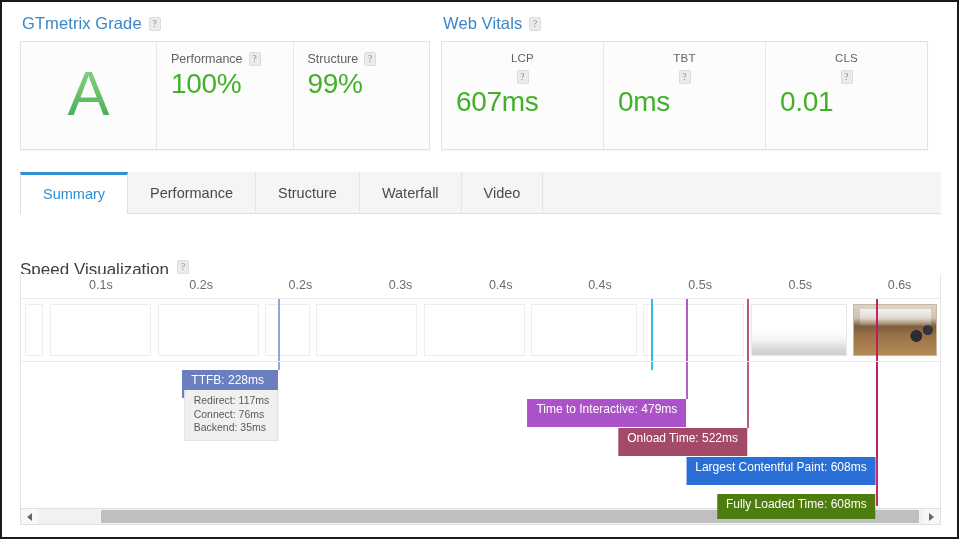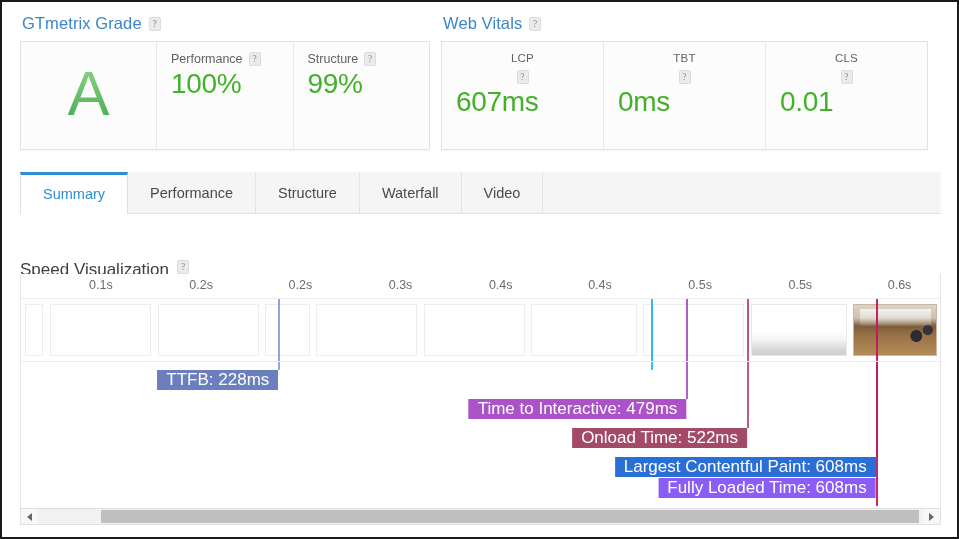--- a/index.html
+++ b/index.html
@@ -239,26 +239,26 @@
   .film-line {
     position: absolute;
     top: 0;
     width: 2px;
     height: 62px;
     opacity: .95;
     z-index: 3;
   }
   .evt {
     position: absolute;
-    height: 20px;
+    height: 28px;
     line-height: 20px;
     padding: 0 9px;
     box-sizing: border-box;
     color: #ffffff;
-    font-size: 17px;
+    font-size: 12px;
     white-space: nowrap;
     transform: translateX(-100%);
     z-index: 4;
   }
   .ttfb-box {
     position: absolute;
     z-index: 4;
     background: #f0f0f0;
     border: 1px solid #e2e2e2;
     border-top: none;
@@ -424,29 +424,34 @@
         <div class="frame frame-photo" style="left: 90.5%; width: 9.2%;"></div>
         <div class="film-line" style="left: 28%; background: rgb(143, 159, 212);"></div>
         <div class="film-line" style="left: 68.5%; background: rgb(41, 182, 232);"></div>
         <div class="film-line" style="left: 72.4%; background: rgb(171, 82, 201);"></div>
         <div class="film-line" style="left: 79%; background: rgb(181, 80, 111);"></div>
         <div class="film-line" style="left: 93%; background: rgb(194, 24, 91);"></div>
       </div>
     <div class="labels" id="labels">
         <div class="marker-line" style="left: 28%; height: 8px; background: rgb(143, 159, 212);"></div>
         <div class="evt" style="left: 28%; top: 8px; background: rgb(107, 127, 191); min-width: 96px;">TTFB: 228ms</div>
+        <div class="ttfb-box" style="left: 28%; top: 28px; transform: translateX(-100%);">
+          <div class="ttfb-sub">Redirect: 117ms</div>
+          <div class="ttfb-sub">Connect: 76ms</div>
+          <div class="ttfb-sub">Backend: 35ms</div>
+        </div>
         <div class="marker-line" style="left: 68.5%; height: 8px; background: rgb(41, 182, 232);"></div>
         <div class="marker-line" style="left: 72.4%; height: 37px; background: rgb(171, 82, 201);"></div>
         <div class="evt" style="left: 72.4%; top: 37px; background: rgb(171, 82, 201);">Time to Interactive: 479ms</div>
         <div class="marker-line" style="left: 79%; height: 66px; background: rgb(181, 80, 111);"></div>
         <div class="evt" style="left: 79%; top: 66px; background: rgb(163, 74, 104);">Onload Time: 522ms</div>
         <div class="marker-line" style="left: 93%; height: 95px; background: rgb(42, 111, 214);"></div>
         <div class="evt" style="left: 93%; top: 95px; background: rgb(42, 111, 214);">Largest Contentful Paint: 608ms</div>
         <div class="marker-line" style="left: 93%; height: 144px; background: rgb(194, 24, 91);"></div>
-        <div class="evt" style="left: 93%; top: 116px; background: #8b5cf6; text-align: right;">Fully Loaded Time: 608ms</div>
+        <div class="evt" style="left: 93%; top: 132px; background: #4d7c0f; text-align: right;">Fully Loaded Time: 608ms</div>
       </div>
   </div>
 
   <div class="scrollbar">
     <div class="sb-btn">
       <span class="sb-arrow sb-left"></span>
     </div>
     <div class="sb-track">
       <div class="sb-thumb"></div>
     </div>

